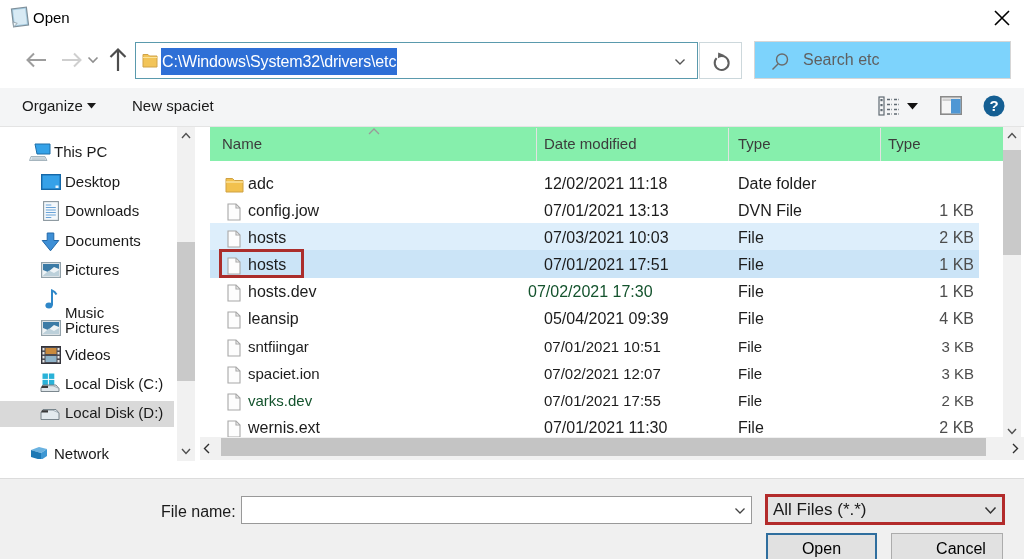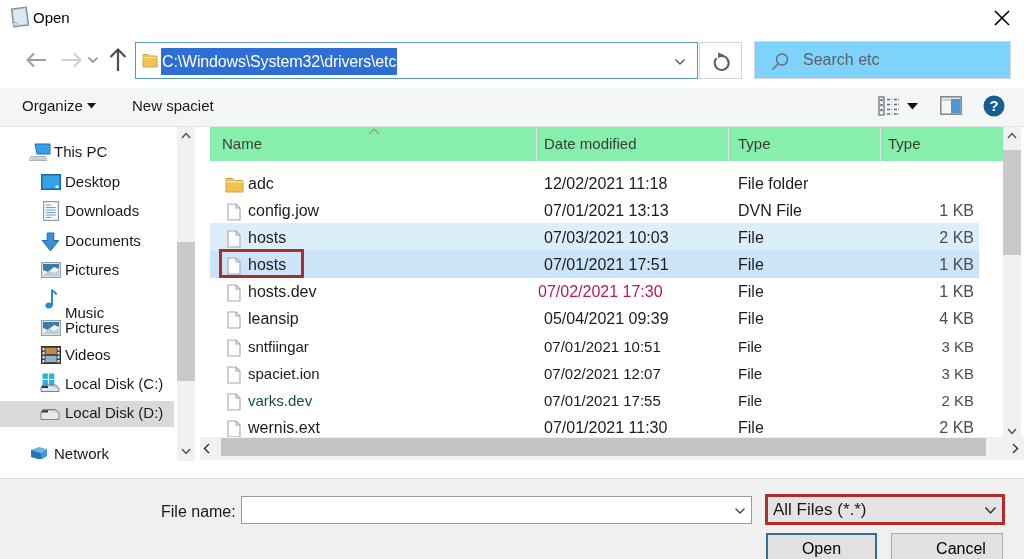--- a/index.html
+++ b/index.html
@@ -210,21 +210,21 @@
     <div class="abs" style="left:0;top:96px;width:769px;height:27px;background:#ddeefb;"></div>
     <div class="abs" style="left:0;top:123px;width:769px;height:28px;background:#cbe4f7;"></div>
 
     <div class="abs" style="left:0;top:43px;width:792px;height:27px;font-size:16px;">
       <svg class="abs" style="left:15px;top:7px;" width="19" height="16" viewBox="0 0 19 16">
           <path d="M1 1.5 L7.5 1.5 L9.5 3.5 L18 3.5 L18 15 L1 15 Z" fill="#f2c14e" stroke="#cfa143" stroke-width="1"></path>
           <path d="M1 5 L18 5" stroke="#fce9ae" stroke-width="1.2"></path>
         </svg>
       <div class="abs" style="left:38px;top:5px;color:#1c1c1c;">adc</div>
       <div class="abs" style="left:334px;top:5px;color:#1c1c1c;">12/02/2021 11:18</div>
-      <div class="abs" style="left:528px;top:5px;color:#1c1c1c;">File folder</div>
+      <div class="abs" style="left:528px;top:5px;color:#1c1c1c;">Date folder</div>
       <div class="abs" style="left:664px;top:5px;width:100px;text-align:right;color:#4d4d4d;"></div>
     </div>
     <div class="abs" style="left:0;top:70px;width:792px;height:27px;font-size:16px;">
       <svg class="abs" style="left:17px;top:6px;" width="14" height="18" viewBox="0 0 14 18">
           <path d="M1 1 L9 1 L13 5 L13 17 L1 17 Z" fill="#fdfdfd" stroke="#a8a8a8" stroke-width="1.1"></path>
           <path d="M9 1 L9 5 L13 5" fill="none" stroke="#a8a8a8" stroke-width="1.1"></path>
         </svg>
       <div class="abs" style="left:38px;top:5px;color:#1c1c1c;">config.jow</div>
       <div class="abs" style="left:334px;top:5px;color:#1c1c1c;">07/01/2021 13:13</div>
       <div class="abs" style="left:528px;top:5px;color:#1c1c1c;">DVN File</div>
@@ -249,21 +249,21 @@
       <div class="abs" style="left:334px;top:5px;color:#1c1c1c;">07/01/2021 17:51</div>
       <div class="abs" style="left:528px;top:5px;color:#1c1c1c;">File</div>
       <div class="abs" style="left:664px;top:5px;width:100px;text-align:right;color:#4d4d4d;">1 KB</div>
     </div>
     <div class="abs" style="left:0;top:151px;width:792px;height:27px;font-size:16px;">
       <svg class="abs" style="left:17px;top:6px;" width="14" height="18" viewBox="0 0 14 18">
           <path d="M1 1 L9 1 L13 5 L13 17 L1 17 Z" fill="#fdfdfd" stroke="#a8a8a8" stroke-width="1.1"></path>
           <path d="M9 1 L9 5 L13 5" fill="none" stroke="#a8a8a8" stroke-width="1.1"></path>
         </svg>
       <div class="abs" style="left:38px;top:5px;color:#1c1c1c;">hosts.dev</div>
-      <div class="abs" style="left:328px;top:5px;color:#be185d;">07/02/2021 17:30</div>
+      <div class="abs" style="left:318px;top:5px;color:#14532d;">07/02/2021 17:30</div>
       <div class="abs" style="left:528px;top:5px;color:#1c1c1c;">File</div>
       <div class="abs" style="left:664px;top:5px;width:100px;text-align:right;color:#4d4d4d;">1 KB</div>
     </div>
     <div class="abs" style="left:0;top:178px;width:792px;height:27px;font-size:16px;">
       <svg class="abs" style="left:17px;top:6px;" width="14" height="18" viewBox="0 0 14 18">
           <path d="M1 1 L9 1 L13 5 L13 17 L1 17 Z" fill="#fdfdfd" stroke="#a8a8a8" stroke-width="1.1"></path>
           <path d="M9 1 L9 5 L13 5" fill="none" stroke="#a8a8a8" stroke-width="1.1"></path>
         </svg>
       <div class="abs" style="left:38px;top:5px;color:#1c1c1c;">leansip</div>
       <div class="abs" style="left:334px;top:5px;color:#1c1c1c;">05/04/2021 09:39</div>

